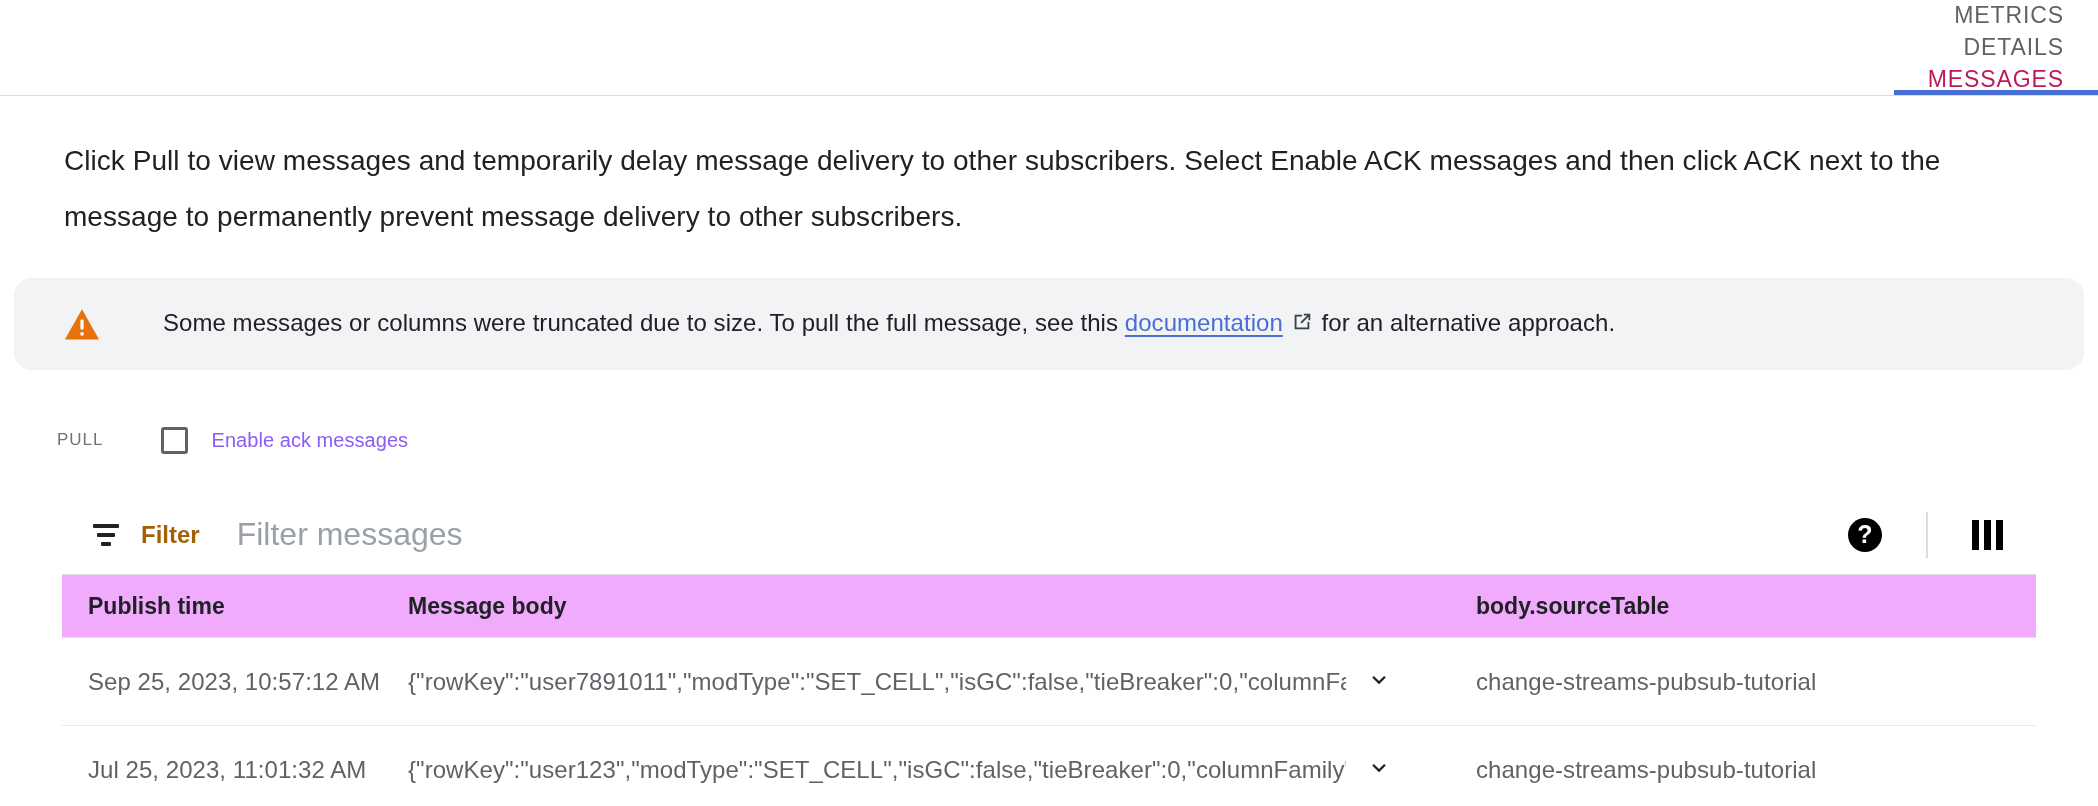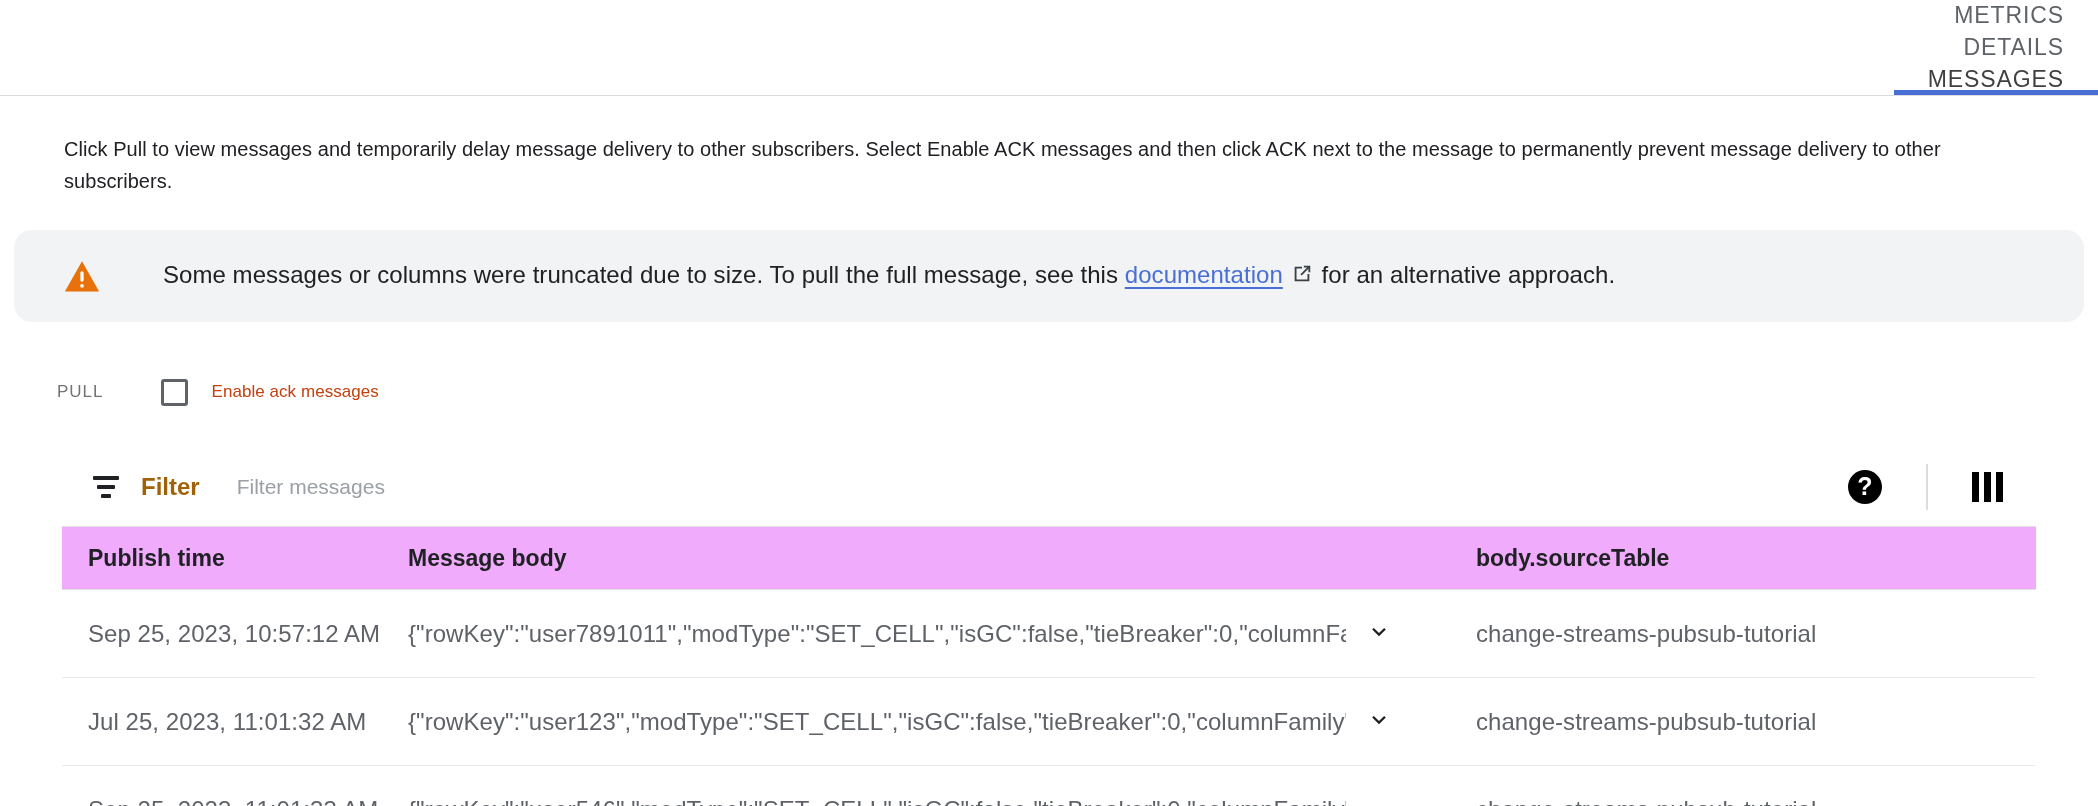--- a/index.html
+++ b/index.html
@@ -44,38 +44,38 @@
     padding: 0 34px;
     font-size: 23px;
     letter-spacing: 0.9px;
     font-weight: 500;
     color: #5f6368;
     cursor: pointer;
     user-select: none;
     box-sizing: border-box;
   }
   .tab.active {
-    color: #404040;
+    color: #be185d;
   }
   .tab.active::after {
     content: "";
     position: absolute;
     left: 0;
     right: 0;
     bottom: 0;
     height: 5px;
     background: #4a6fd4;
   }
 
   
   .desc {
     margin: 37px 0 0 0;
     padding: 0 64px 0 64px;
-    font-size: 20px;
-    line-height: 32px;
+    font-size: 28px;
+    line-height: 56px;
     color: #202124;
     max-width: 1930px;
     letter-spacing: 0.05px;
   }
 
   
   .banner {
     margin: 33px 14px 0 14px;
     background: #f1f3f4;
     border-radius: 18px;
@@ -140,22 +140,22 @@
   .checkbox {
     width: 27px;
     height: 27px;
     border: 3px solid #5f6368;
     border-radius: 3px;
     box-sizing: border-box;
     background: #fff;
   }
   .ack-label {
     margin-left: 24px;
-    font-size: 17px;
-    color: #c2410c;
+    font-size: 20px;
+    color: #8b5cf6;
     letter-spacing: 0.05px;
   }
 
   
   .table-card {
     margin: 30px 62px 0 62px;
   }
   .filterbar {
     height: 80px;
     display: flex;
@@ -187,21 +187,21 @@
     font-size: 24px;
     font-weight: bold;
     color: #a16207;
     text-align: center;
   }
   .filter-input {
     margin-left: 35px;
     flex: 1 1 auto;
     border: none;
     outline: none;
-    font-size: 21px;
+    font-size: 32px;
     color: #202124;
     font-family: "Liberation Sans", sans-serif;
     background: transparent;
   }
   .filter-input::placeholder { color: #9aa0a6; opacity: 1; }
 
   .filter-actions {
     display: flex;
     align-items: center;
     flex: 0 0 auto;

